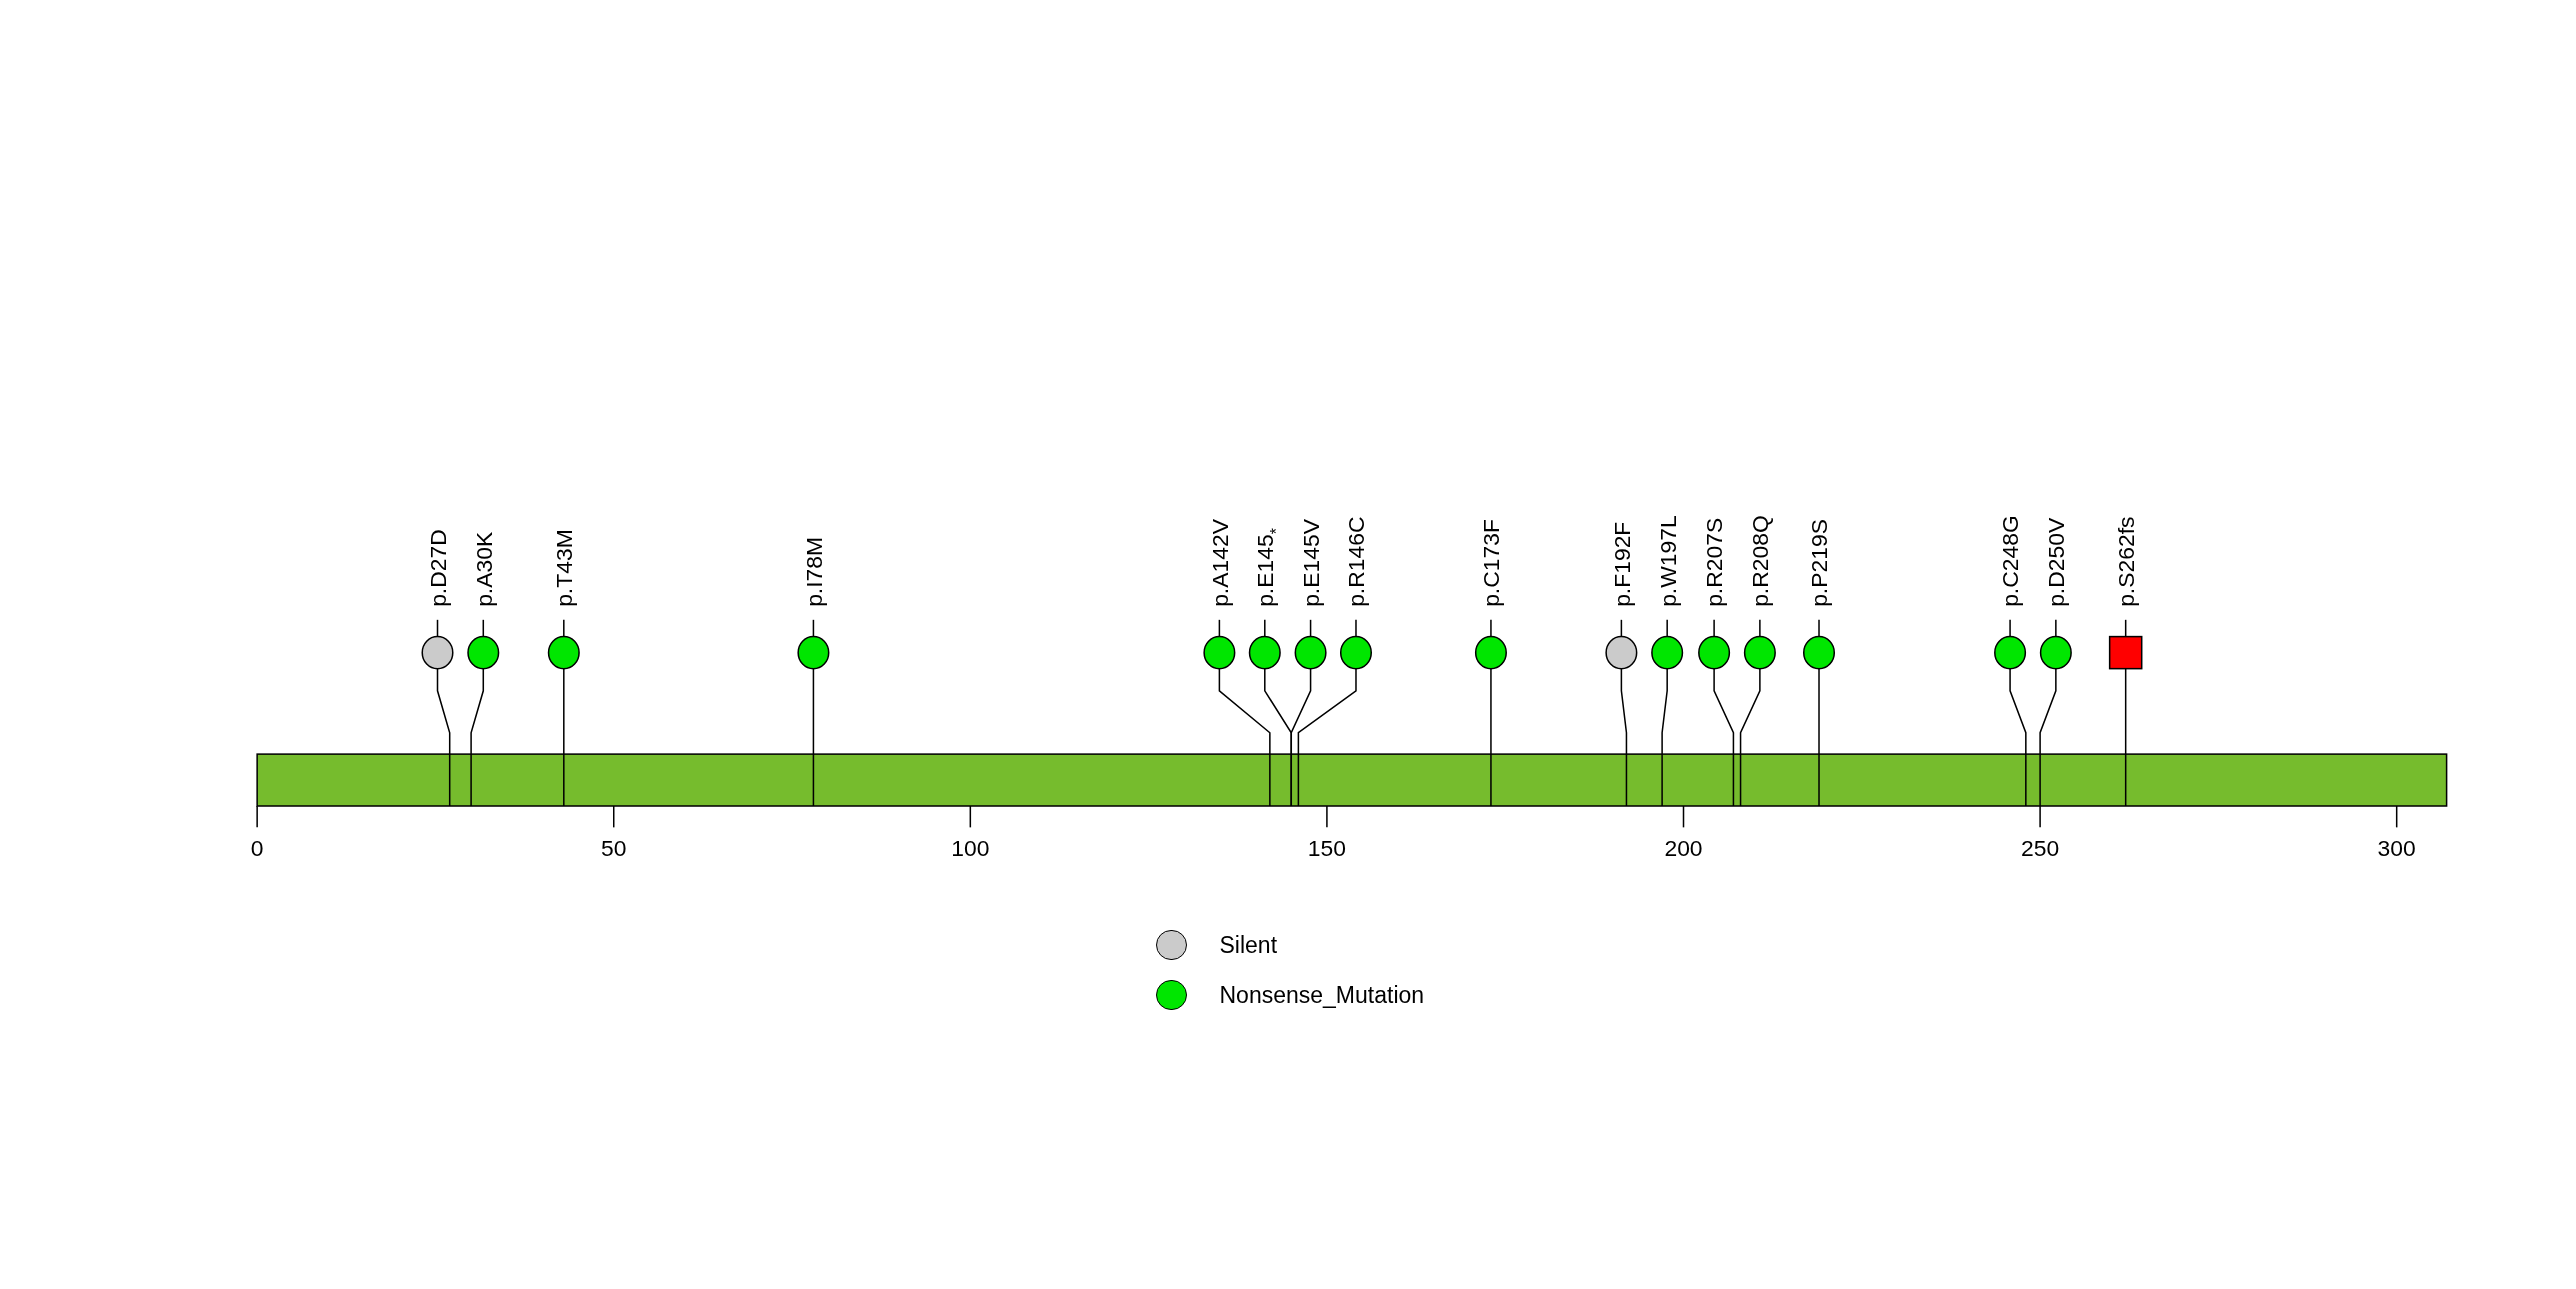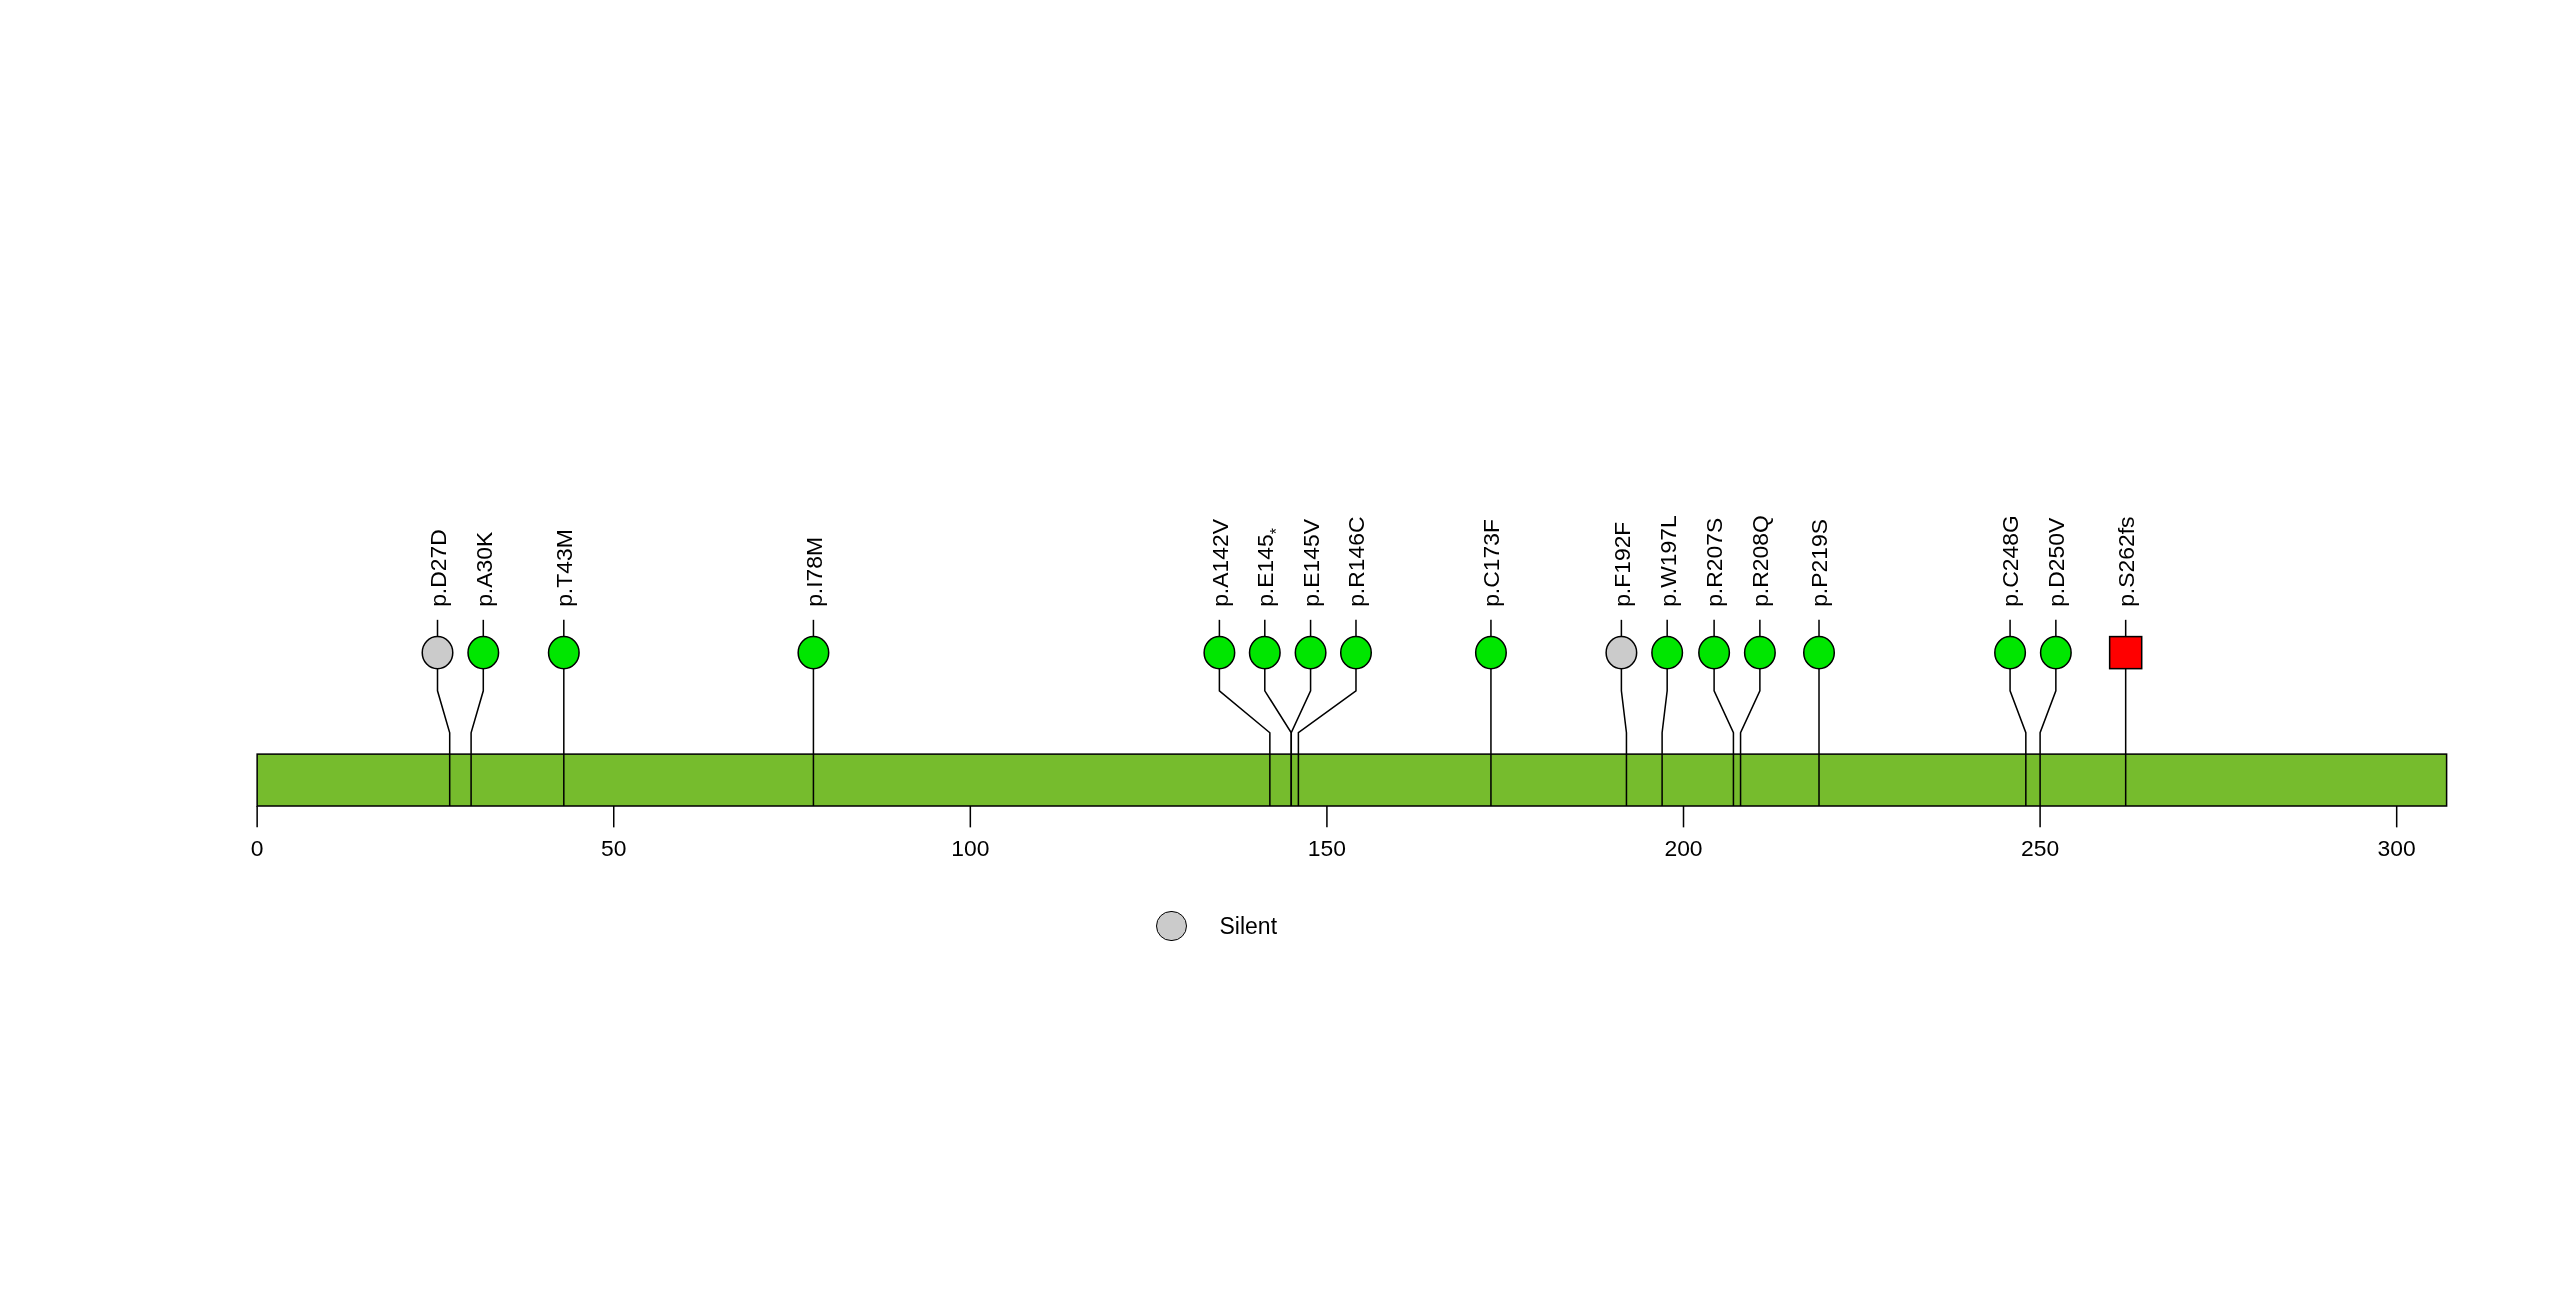--- a/index.html
+++ b/index.html
@@ -5,21 +5,21 @@
   html,body{margin:0;padding:0;}
   body{
     width:2576px;height:1290px;
     background:#ffffff;
     position:relative;
     overflow:hidden;
     font-family:"Liberation Sans", sans-serif;
   }
   #plot-svg{position:absolute;left:0;top:0;}
   svg text{fill:#000;font-family:"Liberation Sans", sans-serif;}
-  .legend{position:absolute;left:1156px;top:901px;}
+  .legend{position:absolute;left:1156px;top:920px;}
   .legend-row{display:flex;align-items:center;height:50px;}
   .legend-marker{
     width:30.5px;height:30.5px;
     box-sizing:border-box;
     border:1.5px solid #000;
     border-radius:50%;
     flex:0 0 auto;
   }
   .legend-marker.square{border-radius:0;}
   .legend-label{
@@ -116,14 +116,18 @@
     <line x1="2785.826754" y1="812" x2="2785.826754" y2="834" stroke="#000" stroke-width="2"></line>
     <rect x="2764.826754" y="834" width="42" height="42" fill="#FF0000" stroke="#000" stroke-width="2"></rect>
     <text transform="translate(2796.826754 795) rotate(-90)" font-size="30">p.S262fs</text>
   </svg>
 
 <div class="legend">
   <div class="legend-row">
     <span class="legend-marker" id="lm0" style="background: rgb(203, 203, 203);"></span>
     <span class="legend-label">Silent</span>
   </div>
+  <div class="legend-row">
+    <span class="legend-marker" id="lm1" style="background: rgb(0, 230, 0);"></span>
+    <span class="legend-label">Nonsense_Mutation</span>
+  </div>
 </div>
 
 
 </body></html>

